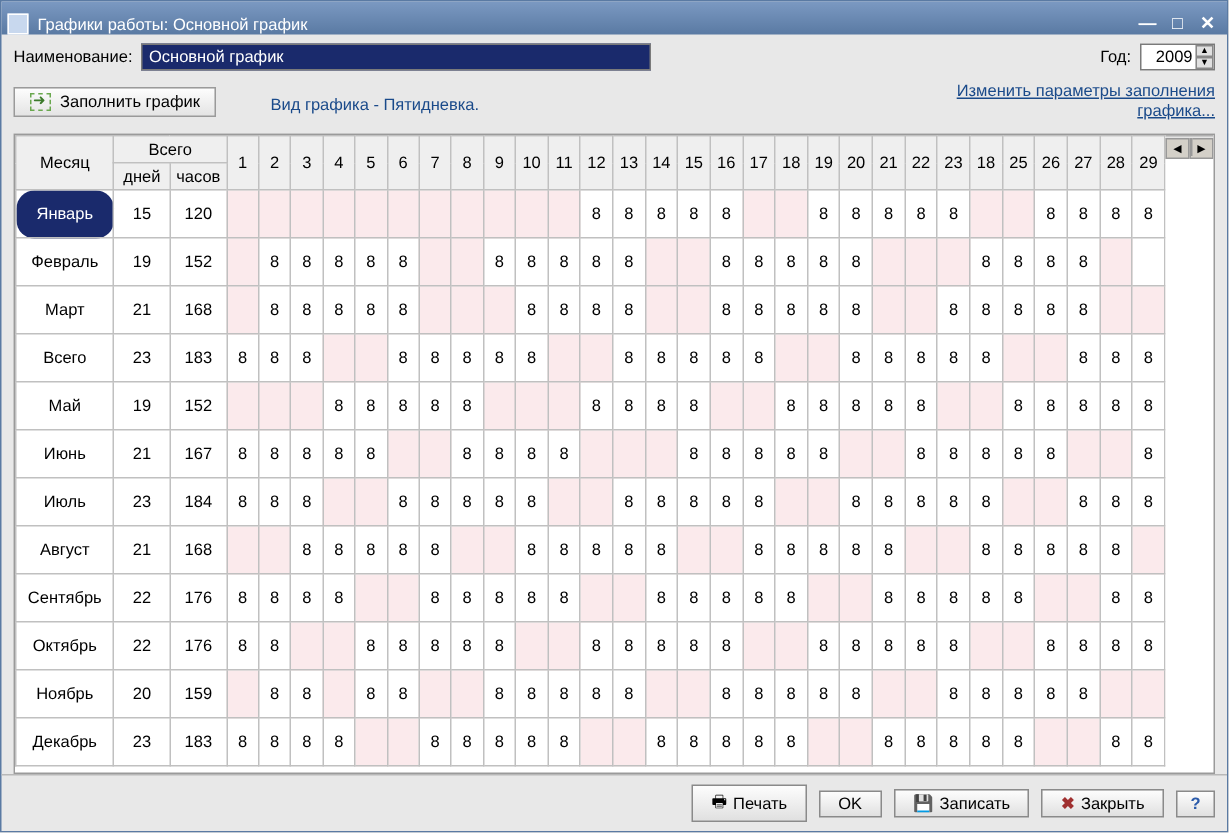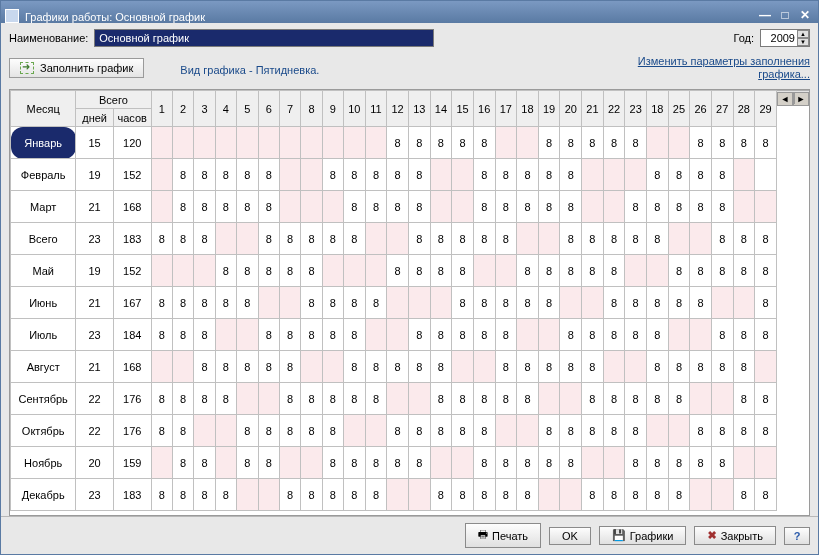--- a/index.html
+++ b/index.html
@@ -712,21 +712,21 @@
   </div>
 
   <div class="footer">
     <button>
       <span>🖶</span>
       <span>Печать</span>
     </button>
     <button>OK</button>
     <button>
       <span>💾</span>
-      <span>Графики</span>
+      <span>Записать</span>
     </button>
     <button>
       <span class="close-x">✖</span>
       <span>Закрыть</span>
     </button>
     <button class="help-btn">?</button>
   </div>
 </div>
 
 </body></html>

